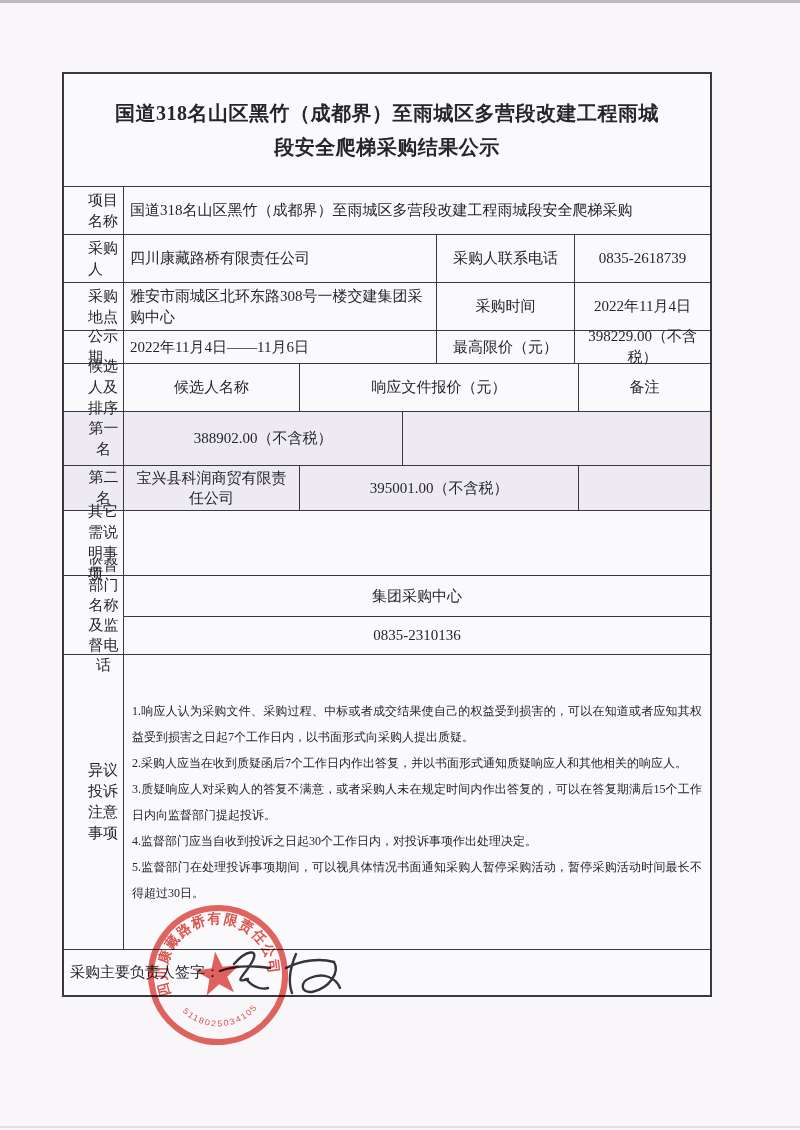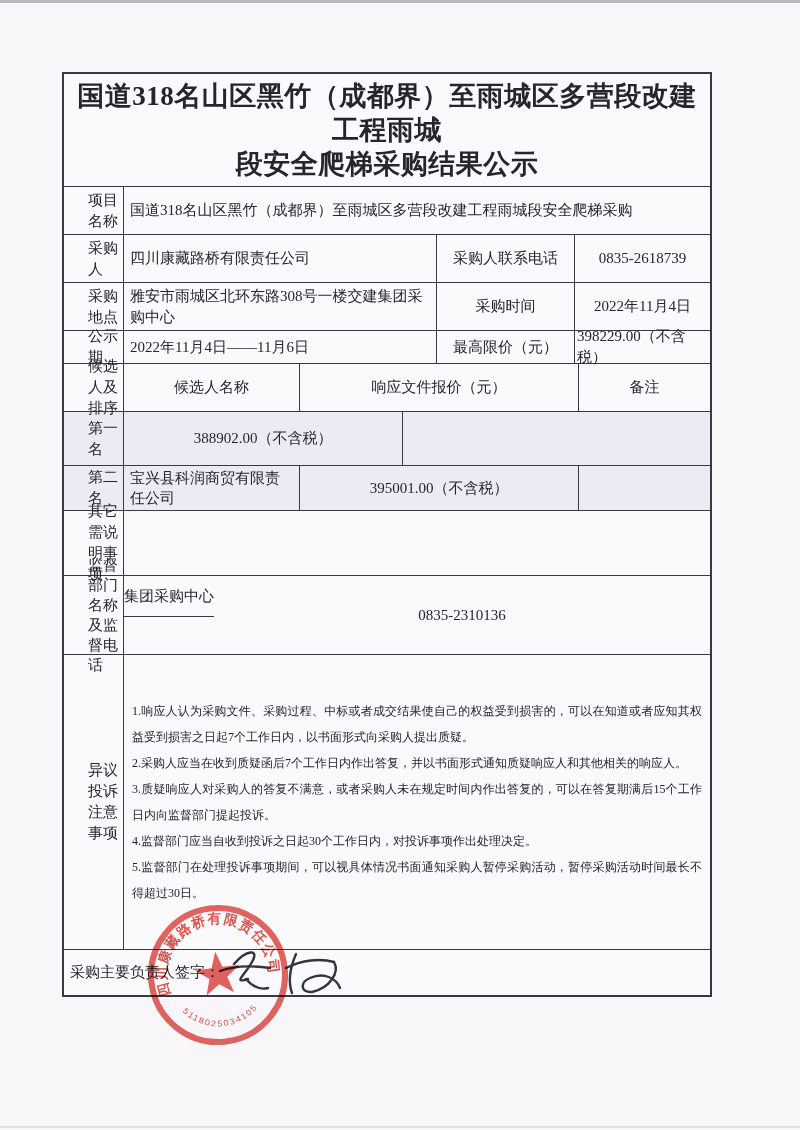--- a/index.html
+++ b/index.html
@@ -34,35 +34,35 @@
   .row{display:flex;border-bottom:1.5px solid var(--line);box-sizing:border-box;}
   .row:last-child{border-bottom:none;}
   .cell{
     display:flex;align-items:center;
     border-right:1.5px solid var(--line);
     box-sizing:border-box;
     padding:2px 6px;
     line-height:21px;
   }
   .cell:last-child{border-right:none;}
-  .ctr{justify-content:center;text-align:left;}
+  .ctr{justify-content:center;text-align:center;}
   .c-label{flex:0 0 60px;padding:2px 4px 2px 24px;}
   .w313{flex:0 0 313px;}
   .w138{flex:0 0 138px;}
   .w176{flex:0 0 176px;}
   .w279{flex:0 0 279px;}
   .flex1{flex:1 1 auto;}
   .lav{background:var(--lav);}
 
   .title{
     flex-direction:column;justify-content:center;
-    font-weight:bold;font-size:27px;line-height:34px;
+    font-weight:bold;font-size:20px;line-height:34px;
     text-align:center;letter-spacing:.5px;
   }
-  .sup-col{display:flex;flex-direction:row;flex:1 1 auto;}
+  .sup-col{display:flex;flex-direction:column;flex:1 1 auto;}
   .sup-a{height:41px;border-bottom:1.5px solid var(--line);display:flex;align-items:center;justify-content:center;box-sizing:border-box;}
   .sup-b{flex:1;display:flex;align-items:center;justify-content:center;}
 
   .complaint-body{
     flex-direction:column;justify-content:center;align-items:stretch;
     padding:10px 8px;font-size:12px;line-height:26px;text-align:justify;
   }
   .complaint-body p{margin:0;}
 
   .sig-row{position:relative;}

